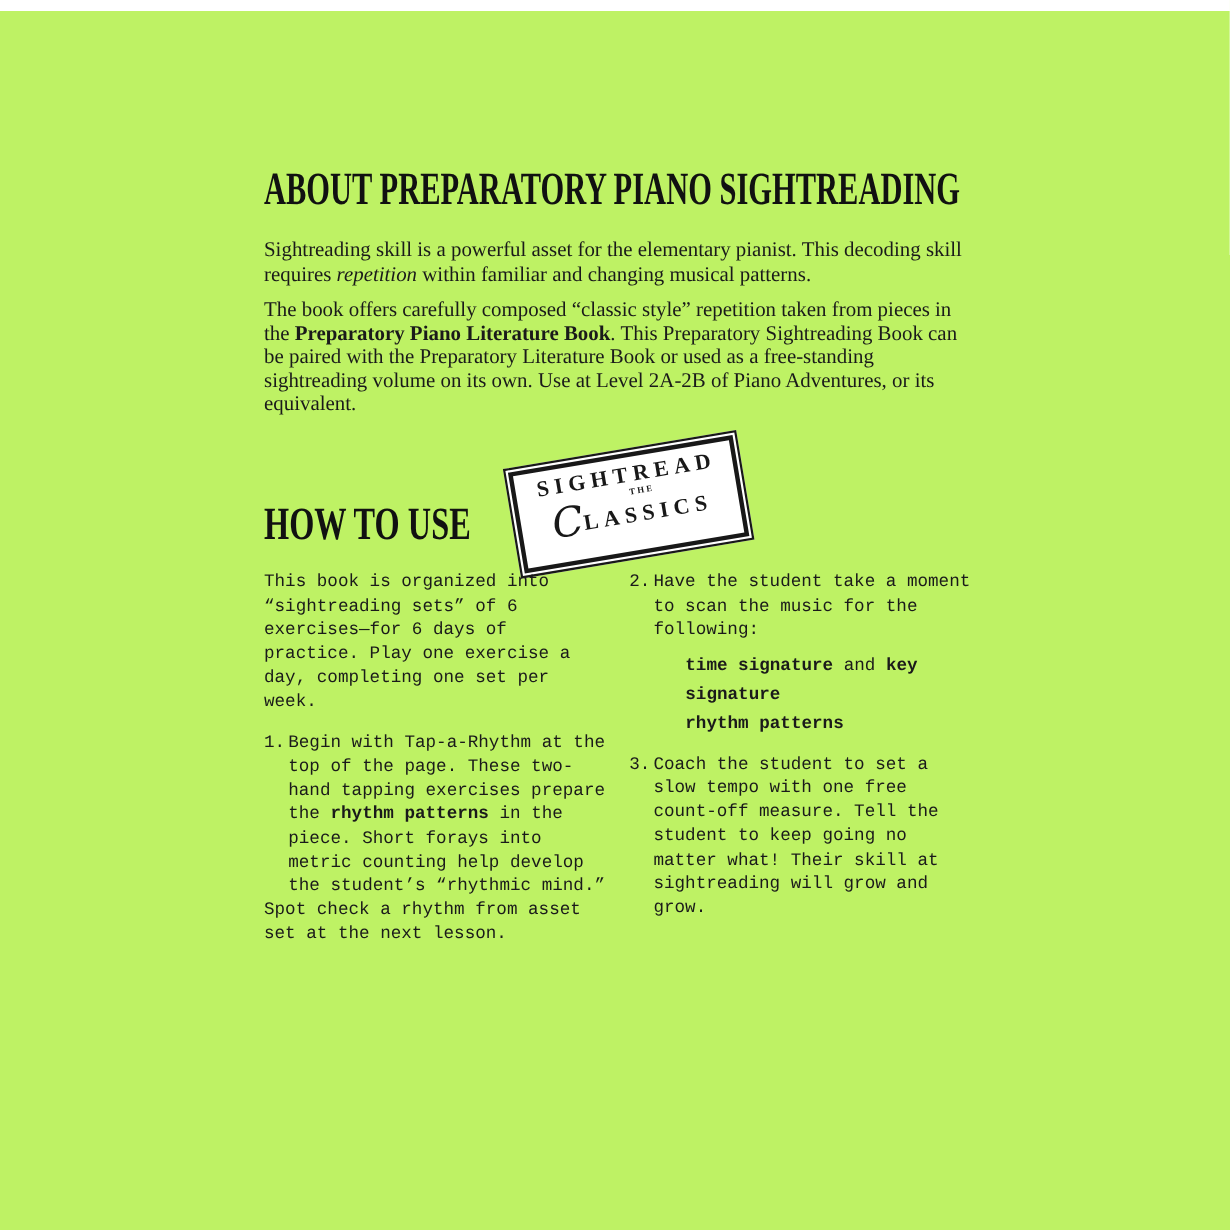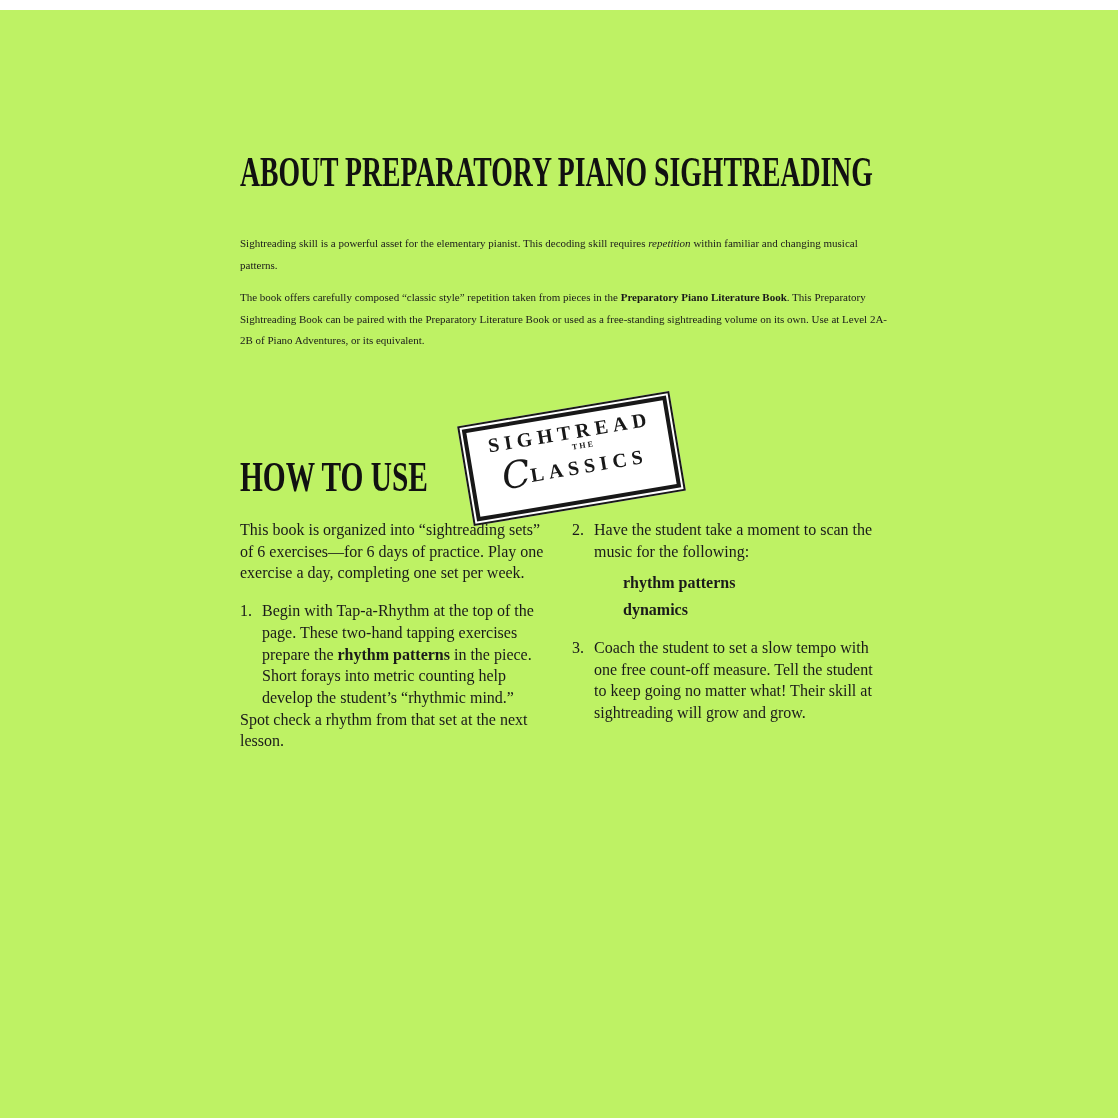--- a/index.html
+++ b/index.html
@@ -40,23 +40,23 @@
     font-weight: 700;
     white-space: nowrap;
     transform: scaleX(0.70);
     transform-origin: left top;
     color: #111;
   }
 
   .intro {
     position: absolute;
     left: 240px;
-    top: 223px;
+    top: 207px;
     width: 652px;
-    font-size: 11px;
+    font-size: 19px;
     line-height: 21.5px;
   }
   .intro p { margin: 0; }
   .intro p + p { margin-top: 11px; }
 
   .bold { font-weight: 700; }
   .italic { font-style: italic; }
 
   
   .stamp {
@@ -114,20 +114,21 @@
   }
 
   
   .columns {
     position: absolute;
     left: 240px;
     top: 509px;
     display: flex;
     font-size: 16px;
     line-height: 21.7px;
+    font-family: Liberation Mono, monospace;
   }
   .col-left { width: 316px; margin-right: 16px; }
   .col-right { width: 312px; }
   .col-left p, .col-right p { margin: 0; }
 
   .mt14 { margin-top: 14px; }
   .mt16 { margin-top: 16px; }
   .indented { margin-left: 22px; }
 
   .num-item { display: flex; margin-top: 16px; }
@@ -168,31 +169,31 @@
   <h2 class="section-title">HOW TO USE</h2>
 
   <div class="columns">
 
     <div class="col-left">
       <p>This book is organized into “sightreading sets” of 6 exercises—for 6 days of practice. Play one exercise a day, completing one set per week.</p>
       <div class="num-item">
         <span class="num">1.</span>
         <span class="num-text"><span>Begin with Tap-a-Rhythm at the top of the page. These two-hand tapping exercises prepare the </span><span class="bold">rhythm patterns</span><span> in the piece. Short forays into metric counting help develop the student’s “rhythmic mind.”</span></span>
       </div>
-      <p class="mt16 indented">Spot check a rhythm from that set at the next lesson.</p>
+      <p class="mt16 indented">Spot check a rhythm from asset set at the next lesson.</p>
     </div>
 
     <div class="col-right">
       <div class="num-item first">
         <span class="num">2.</span>
         <span class="num-text">Have the student take a moment to scan the music for the following:</span>
       </div>
       <div class="scan-list">
+        <div class="scan-item"><span>time signature</span><span class="plain"> and </span><span>key signature</span></div>
         <div class="scan-item"><span>rhythm patterns</span></div>
-        <div class="scan-item"><span>dynamics</span></div>
       </div>
       <div class="num-item item3">
         <span class="num">3.</span>
         <span class="num-text">Coach the student to set a slow tempo with one free count-off measure. Tell the student to keep going no matter what! Their skill at sightreading will grow and grow.</span>
       </div>
     </div>
 
   </div>
 </div>
 

